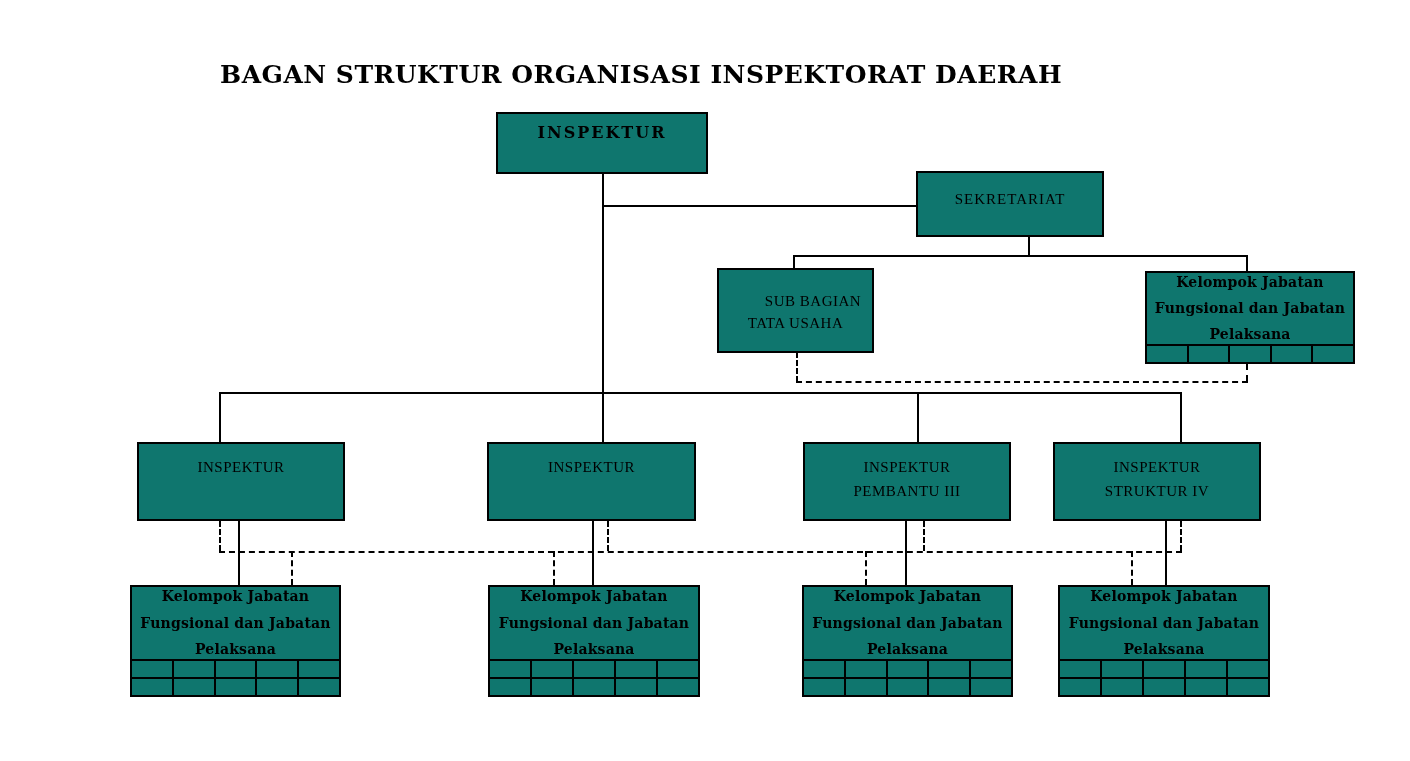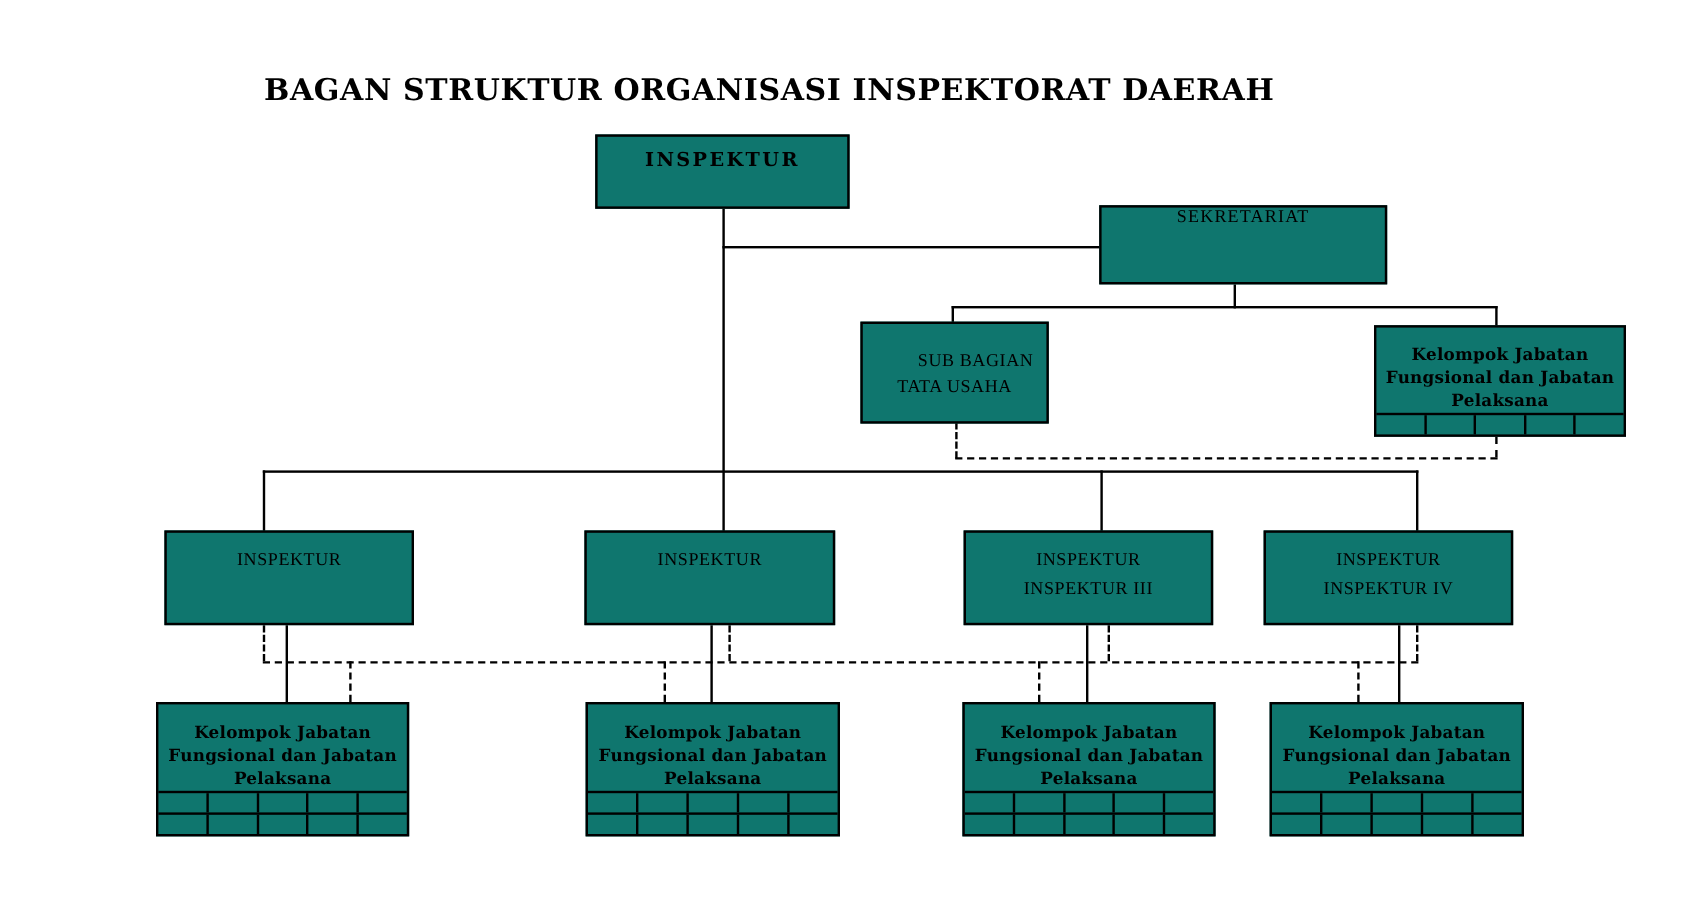--- a/index.html
+++ b/index.html
@@ -43,21 +43,21 @@
   .dash-v { position: absolute; width: 0;  border-left: 2px dashed #000; }
 
   .node-label { display: block; }
 
   
   .kelompok { display: flex; flex-direction: column; }
   .kelompok .hdr {
     flex: 1;
     display: flex;
     flex-direction: column;
-    justify-content: flex-end;
+    justify-content: space-between;
     font-size: 14px;
     line-height: 19px;
     letter-spacing: 0.2px;
   }
   .slot-table { width: 100%; }
   .slot-row { display: flex; border-top: 2px solid #000; height: 16px; }
   .slot-cell { flex: 1; border-right: 2px solid #000; }
   .slot-cell:last-child { border-right: none; }
 </style>
 </head>
@@ -95,21 +95,21 @@
   <div class="dash-v" style="left:553px; top:551px; height:34px;"></div>
   <div class="dash-v" style="left:865px; top:551px; height:34px;"></div>
   <div class="dash-v" style="left:1131px; top:551px; height:34px;"></div>
 
   <div class="title">BAGAN STRUKTUR ORGANISASI INSPEKTORAT DAERAH</div>
 
   <div class="box" style="left:496px; top:112px; width:212px; height:62px; padding-top:9px;">
     <span class="node-label lbl-bold" style="font-size:16px; letter-spacing:2px;">INSPEKTUR</span>
   </div>
 
-  <div class="box" style="left:916px; top:171px; width:240px; height:66px; ">
+  <div class="box" style="left:916px; top:171px; width:188px; height:66px; padding-top:18px;">
     <span class="node-label lbl-reg" style="font-size:15px; letter-spacing:1px;">SEKRETARIAT</span>
   </div>
 
   <div class="box" style="left:717px; top:268px; width:157px; height:85px; padding-top:20px;">
     <span class="node-label lbl-reg" style="font-size:15px; line-height:22px; letter-spacing:0.5px;padding-left:35px;">SUB BAGIAN</span>
     <span class="node-label lbl-reg" style="font-size:15px; line-height:22px; letter-spacing:0.5px;">TATA USAHA</span>
   </div>
 
   <div class="box kelompok" style="left:1145px; top:271px; width:210px; height:93px;">
     <div class="hdr">
@@ -129,25 +129,25 @@
   </div>
 
   <div class="box" style="left:137px; top:442px; width:208px; height:79px; padding-top:11px;">
     <span class="node-label lbl-reg" style="font-size:15px; line-height:24px; letter-spacing:0.5px;">INSPEKTUR</span>
   </div>
   <div class="box" style="left:487px; top:442px; width:209px; height:79px; padding-top:11px;">
     <span class="node-label lbl-reg" style="font-size:15px; line-height:24px; letter-spacing:0.5px;">INSPEKTUR</span>
   </div>
   <div class="box" style="left:803px; top:442px; width:208px; height:79px; padding-top:11px;">
     <span class="node-label lbl-reg" style="font-size:15px; line-height:24px; letter-spacing:0.5px;">INSPEKTUR</span>
-    <span class="node-label lbl-reg" style="font-size:15px; line-height:24px; letter-spacing:0.5px;">INSPEKTUR III</span>
+    <span class="node-label lbl-reg" style="font-size:15px; line-height:24px; letter-spacing:0.5px;">PEMBANTU III</span>
   </div>
   <div class="box" style="left:1053px; top:442px; width:208px; height:79px; padding-top:11px;">
     <span class="node-label lbl-reg" style="font-size:15px; line-height:24px; letter-spacing:0.5px;">INSPEKTUR</span>
-    <span class="node-label lbl-reg" style="font-size:15px; line-height:24px; letter-spacing:0.5px;">INSPEKTUR IV</span>
+    <span class="node-label lbl-reg" style="font-size:15px; line-height:24px; letter-spacing:0.5px;">STRUKTUR IV</span>
   </div>
 
   <div class="box kelompok" style="left:130px; top:585px; width:211px; height:112px;">
     <div class="hdr">
       <span class="node-label lbl-bold">Kelompok Jabatan</span>
       <span class="node-label lbl-bold">Fungsional dan Jabatan</span>
       <span class="node-label lbl-bold">Pelaksana</span>
     </div>
     <div class="slot-table">
         <div class="slot-row">

